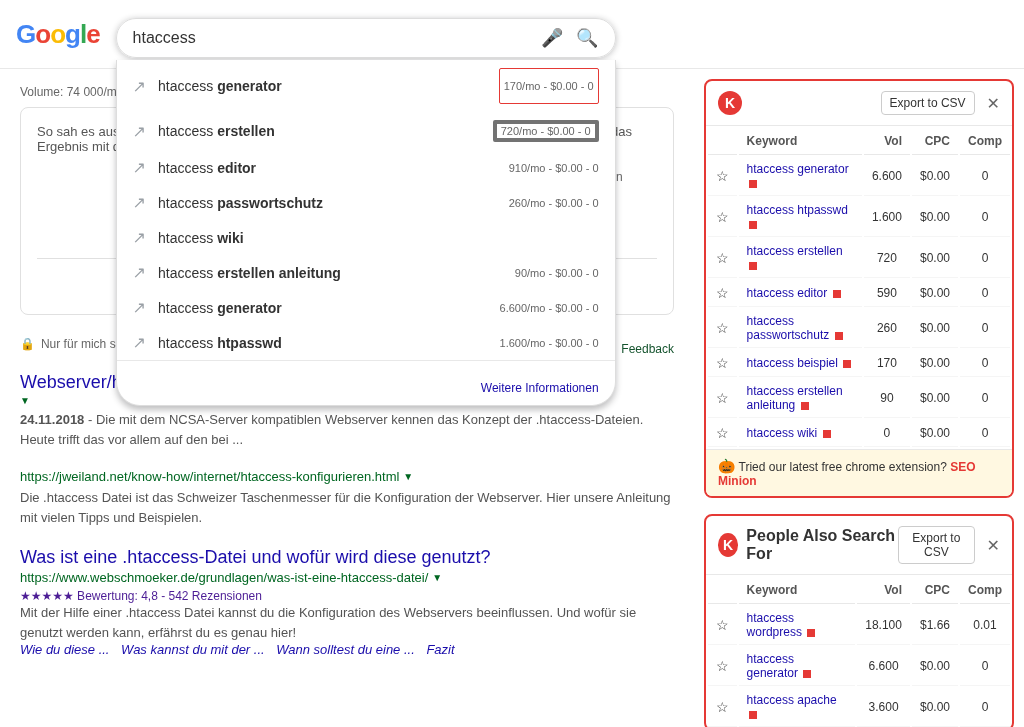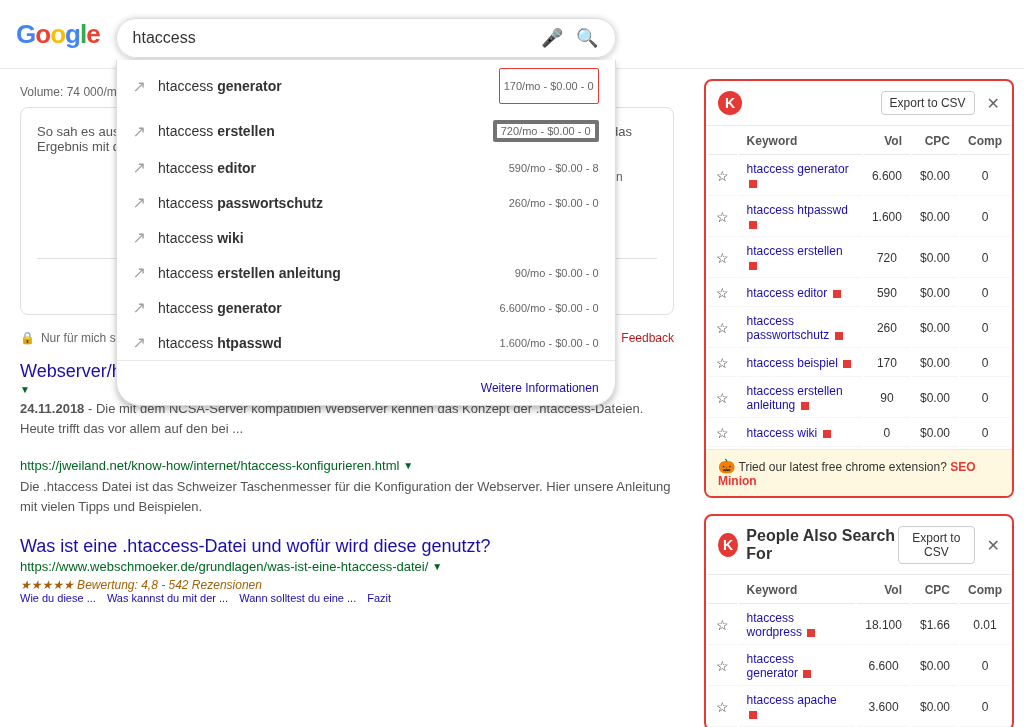--- a/index.html
+++ b/index.html
@@ -190,21 +190,21 @@
     
     .privacy-notice {
       font-size: 12px;
       color: #666;
       display: flex;
       align-items: center;
       gap: 6px;
       margin-bottom: 16px;
     }
     .privacy-notice .lock-icon { font-size: 12px; }
-    .feedback-link { color: #b91c1c; text-decoration: none; margin-left: auto; cursor: pointer; }
+    .feedback-link { color: #14532d; text-decoration: none; margin-left: auto; cursor: pointer; margin-top: 11px; }
 
     
     .search-result {
       margin-bottom: 20px;
     }
     .result-title {
       font-size: 18px;
       color: #1a0dab;
       cursor: pointer;
       text-decoration: none;
@@ -223,28 +223,28 @@
     .result-snippet {
       font-size: 13px;
       color: #545454;
       line-height: 1.5;
     }
     .result-date {
       color: #545454;
       font-weight: bold;
     }
     .star-rating {
-      color: #a16207;
-      font-size: 12px;
-      font-style: italic;
+      color: #4c1d95;
+      font-size: 12px;
     }
     .result-extra {
-      font-size: 11px;
+      font-size: 13px;
       color: #1a0dab;
       cursor: pointer;
+      font-style: italic;
     }
 
     
     .right-panel {
       width: 330px;
       padding: 10px;
       overflow-y: auto;
       flex-shrink: 0;
     }
 
@@ -365,21 +365,21 @@
         <span class="item-stats" style="border:1px solid #e53935;padding:11px 4px;border-radius:2px;">170/mo - $0.00 - 0</span>
       </div>
       <div class="autocomplete-item highlighted">
         <span class="search-arrow">↗</span>
         <span class="item-text">htaccess <span class="bold">erstellen</span></span>
         <span class="item-stats" style="border:4px solid #737373;padding:1px 4px;border-radius:2px;text-align:center;">720/mo - $0.00 - 0</span>
       </div>
       <div class="autocomplete-item">
         <span class="search-arrow">↗</span>
         <span class="item-text">htaccess <span class="bold">editor</span></span>
-        <span class="item-stats">590/mo - $0.00 - 8</span>
+        <span class="item-stats">910/mo - $0.00 - 0</span>
       </div>
       <div class="autocomplete-item">
         <span class="search-arrow">↗</span>
         <span class="item-text">htaccess <span class="bold">passwortschutz</span></span>
         <span class="item-stats">260/mo - $0.00 - 0</span>
       </div>
       <div class="autocomplete-item">
         <span class="search-arrow">↗</span>
         <span class="item-text">htaccess <span class="bold">wiki</span></span>
         <span class="item-stats"></span>
@@ -461,20 +461,21 @@
       <div class="result-snippet">Die .htaccess Datei ist das Schweizer Taschenmesser für die Konfiguration der Webserver. Hier unsere Anleitung mit vielen Tipps und Beispielen.</div>
     </div>
 
     <div class="search-result">
       <a class="result-title" href="#">Was ist eine .htaccess-Datei und wofür wird diese genutzt?</a>
       <div class="result-url">
         <span>https://www.webschmoeker.de/grundlagen/was-ist-eine-htaccess-datei/</span>
         <span class="arrow">▼</span>
       </div>
       <div class="star-rating">★★★★★ Bewertung: 4,8 - 542 Rezensionen</div>
+      <div class="result-snippet">Mit der Hilfe einer .htaccess Datei kannst du die Konfiguration des Webservers beeinflussen. Und wofür sie genutzt werden kann, erfährst du es genau hier!</div>
       <div class="result-extra">
         <a href="#" style="color:#1a0dab;text-decoration:none;margin-right:8px;">Wie du diese ...</a>
         <a href="#" style="color:#1a0dab;text-decoration:none;margin-right:8px;">Was kannst du mit der ...</a>
         <a href="#" style="color:#1a0dab;text-decoration:none;margin-right:8px;">Wann solltest du eine ...</a>
         <a href="#" style="color:#1a0dab;text-decoration:none;">Fazit</a>
       </div>
     </div>
   </div>
 
   <div class="right-panel">

